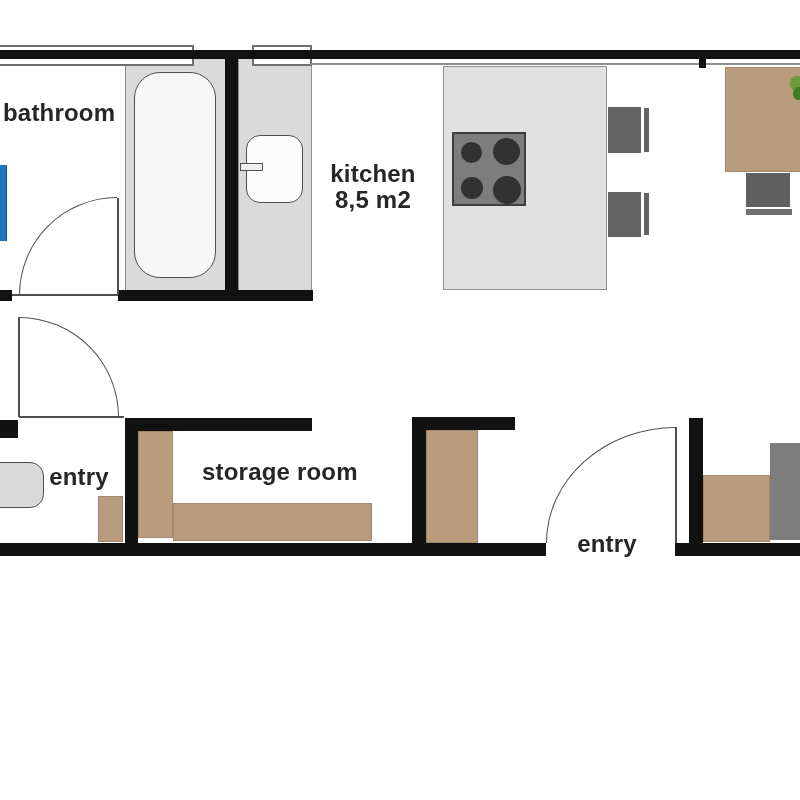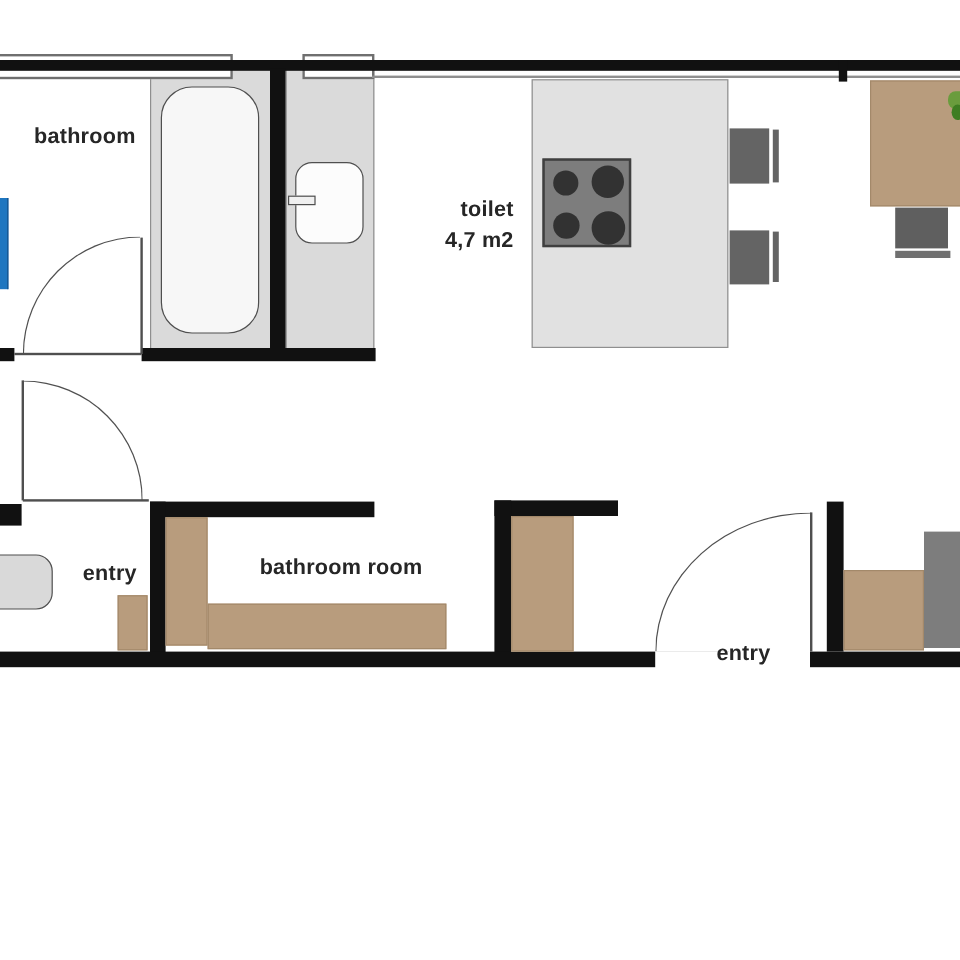--- a/index.html
+++ b/index.html
@@ -13,21 +13,21 @@
   .counter{background:var(--counter);border:1px solid var(--border-gray);}
   .tan{background:var(--tan);border:1px solid var(--tan-border);}
   .darkfurn{background:var(--dark);}
   .window{background:#ffffff;border:2px solid var(--window-border);}
   .thinline{background:var(--border-gray);}
   .doorline{background:var(--line);}
   .arc{border:0 solid var(--line);}
   .arc.tl{border-top:1.5px solid var(--line);border-left:1.5px solid var(--line);border-top-left-radius:100% 100%;}
   .arc.tr{border-top:1.5px solid var(--line);border-right:1.5px solid var(--line);border-top-right-radius:100% 100%;}
   .fixture{background:var(--fixture);border:1.5px solid var(--fixture-border);}
-  .label{font-weight:600;font-size:18px;color:var(--text);text-align:right;line-height:26px;white-space:nowrap;letter-spacing:0.2px;}
+  .label{font-weight:600;font-size:24px;color:var(--text);text-align:center;line-height:26px;white-space:nowrap;letter-spacing:0.2px;}
   .burner{background:var(--burner);border-radius:50%;}
 </style>
 </head>
 <body>
 
 <div id="canvas">
 
   <div class="abs grayarea" style="left:125px;top:57px;width:103px;height:234px;"></div>
   <div class="abs grayarea" style="left:238px;top:57px;width:74px;height:234px;"></div>
   <div class="abs counter" style="left:443px;top:66px;width:164px;height:224px;"></div>
@@ -92,20 +92,20 @@
   <div class="abs doorline" style="left:18px;top:317px;width:2px;height:100px;"></div>
   <div class="abs doorline" style="left:19px;top:416px;width:105px;height:1.5px;"></div>
 
   <div class="abs arc tl" style="left:546px;top:427px;width:130px;height:116px;"></div>
   <div class="abs doorline" style="left:675px;top:427px;width:2px;height:116px;"></div>
 
   <div class="abs label" style="left:3px;top:100px;width:110px;">
     <div>bathroom</div>
   </div>
   <div class="abs label" style="left:318px;top:161px;width:110px;">
-    <div>toilet</div>
-    <div>4,7 m2</div>
+    <div>kitchen</div>
+    <div>8,5 m2</div>
   </div>
   <div class="abs label" style="left:44px;top:464px;width:70px;">entry</div>
-  <div class="abs label" style="left:202px;top:459px;width:150px;">bathroom room</div>
+  <div class="abs label" style="left:202px;top:459px;width:150px;">storage room</div>
   <div class="abs label" style="left:572px;top:531px;width:70px;">entry</div>
 
 </div>
 
 </body></html>

